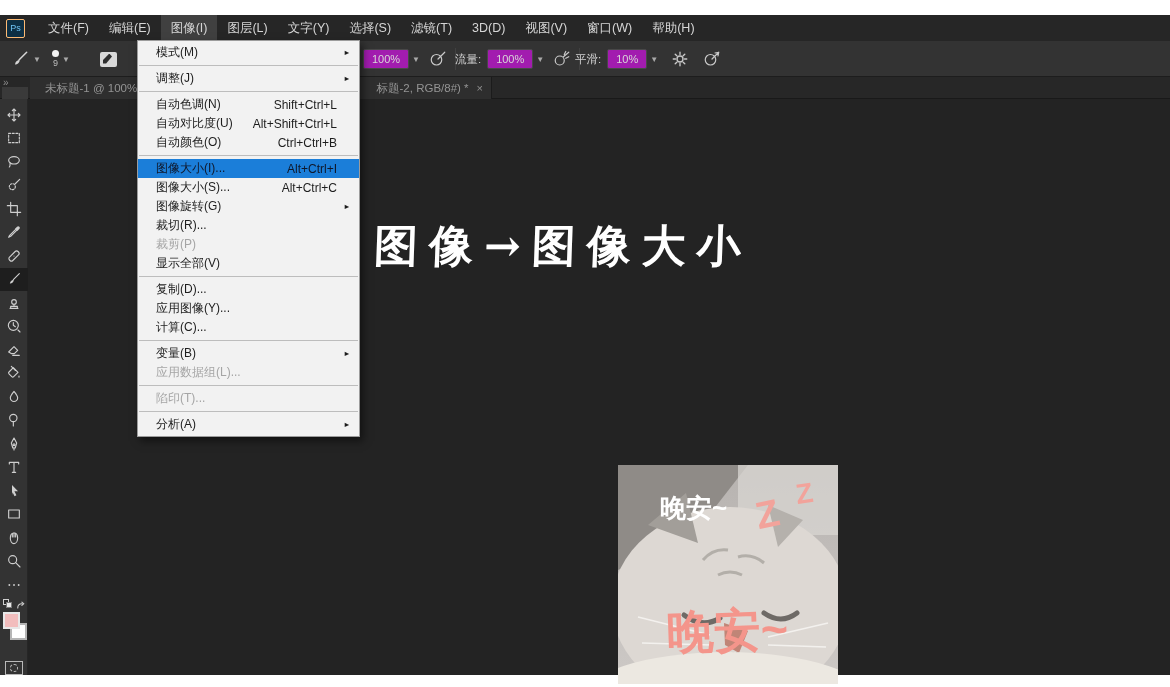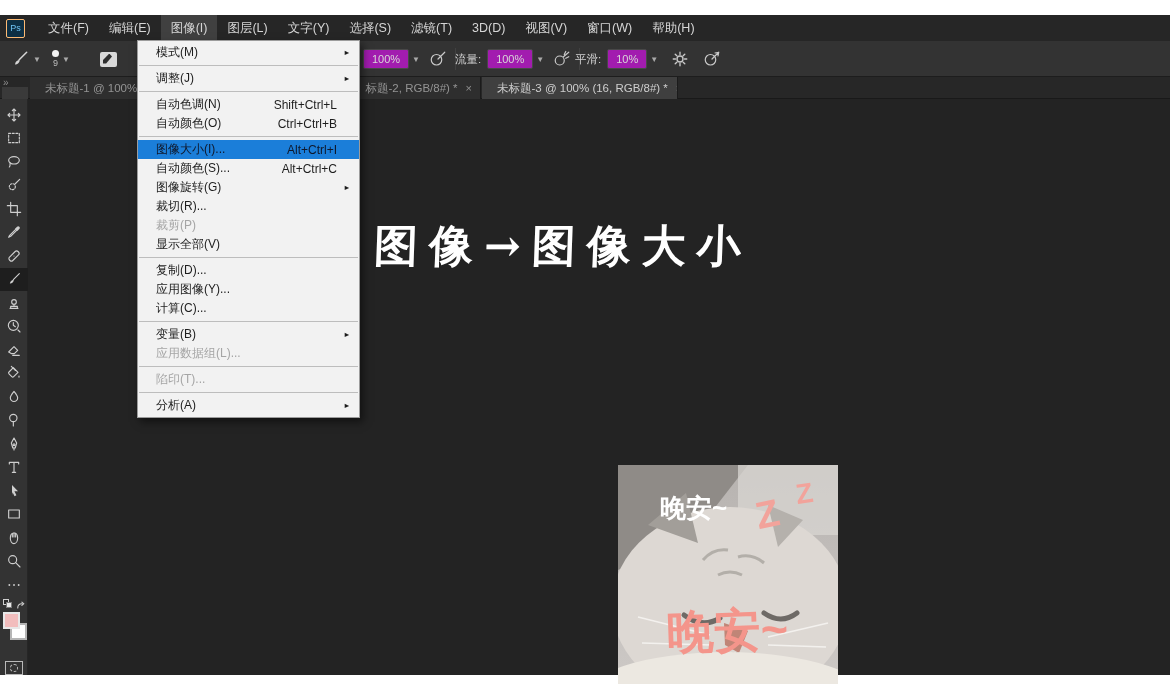--- a/index.html
+++ b/index.html
@@ -148,26 +148,22 @@
       </span>
     </div>
   </div>
 
   <div class="tabbar">
     <span class="tab-overflow">»</span>
     <span class="tabstub"></span>
     <div class="doc-tab" style="left:30px;width:211px;">
       <span>未标题-1 @ 100%</span>
     </div>
-    <div class="doc-tab right-align" style="left:240px;width:241px;">
+    <div class="doc-tab right-align" style="left:251px;width:241px;">
       <span>标题-2, RGB/8#) *</span>
-      <span class="close">×</span>
-    </div>
-    <div class="doc-tab active" style="left:482px;width:196px;">
-      <span>未标题-3 @ 100% (16, RGB/8#) *</span>
       <span class="close">×</span>
     </div>
   </div>
 
   <div class="mainarea">
 
     <div class="toolbar">
       <div class="tool">
           <svg width="16" height="16" viewBox="0 0 24 24">
             <path d="M12 3v18M3 12h18M12 3l-2.5 2.5M12 3l2.5 2.5M12 21l-2.5-2.5M12 21l2.5-2.5M3 12l2.5-2.5M3 12l2.5 2.5M21 12l-2.5-2.5M21 12l-2.5 2.5"></path>
@@ -342,30 +338,34 @@
     <div class="mrow">
         <span>调整(J)</span>
         <span class="subarrow">►</span>
       </div>
     <div class="msep"></div>
     <div class="mrow">
         <span>自动色调(N)</span>
         <span class="shortcut">Shift+Ctrl+L</span>
       </div>
     <div class="mrow">
+        <span>自动对比度(U)</span>
+        <span class="shortcut">Alt+Shift+Ctrl+L</span>
+      </div>
+    <div class="mrow">
         <span>自动颜色(O)</span>
         <span class="shortcut">Ctrl+Ctrl+B</span>
       </div>
     <div class="msep"></div>
     <div class="mrow highlighted">
         <span>图像大小(I)...</span>
         <span class="shortcut">Alt+Ctrl+I</span>
       </div>
     <div class="mrow">
-        <span>自动颜色(S)...</span>
+        <span>图像大小(S)...</span>
         <span class="shortcut">Alt+Ctrl+C</span>
       </div>
     <div class="mrow">
         <span>图像旋转(G)</span>
         <span class="subarrow">►</span>
       </div>
     <div class="mrow">
         <span>裁切(R)...</span>
       </div>
     <div class="mrow disabled">

